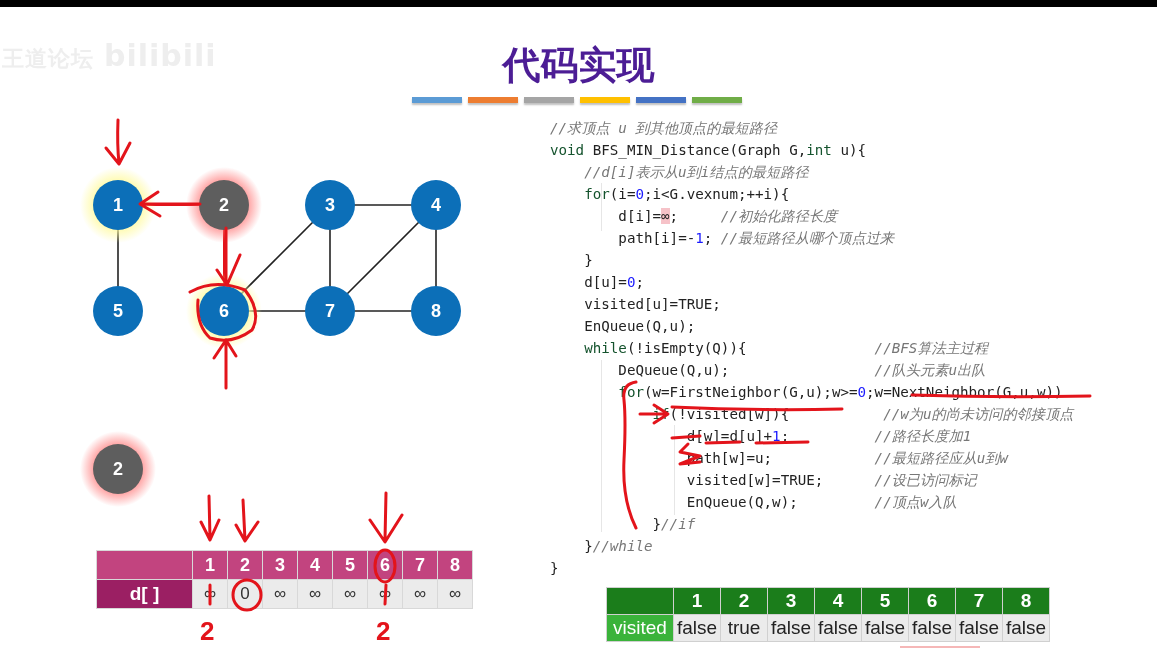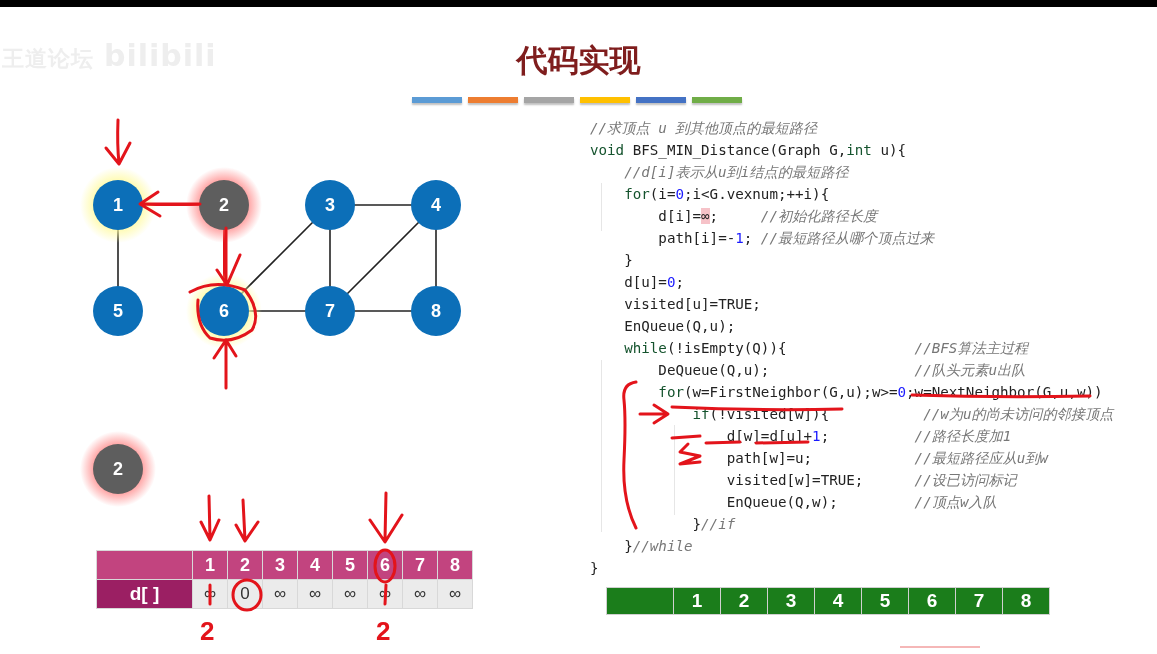--- a/index.html
+++ b/index.html
@@ -1,25 +1,25 @@
 <!DOCTYPE html>
 <html><head>
 <meta charset="utf-8">
 <style>
   html,body{margin:0;padding:0;}
   body{width:1157px;height:654px;position:relative;overflow:hidden;background:#ffffff;font-family:"Liberation Sans","DejaVu Sans",sans-serif;}
   .topbar{position:absolute;left:0;top:0;width:1157px;height:7px;background:#000;}
   .watermark{position:absolute;left:2px;top:38px;font-size:22px;color:#eeeeee;font-weight:bold;letter-spacing:1px;}
   .watermark .bili{font-size:30px;margin-left:10px;font-family:"DejaVu Sans",sans-serif;}
-  .title{position:absolute;left:0;width:1157px;top:40px;text-align:center;font-size:31px;font-weight:bold;color:#7f1d1d;font-family:"DejaVu Sans",sans-serif;}
+  .title{position:absolute;left:0;width:1157px;top:40px;text-align:center;font-size:38px;font-weight:bold;color:#4c1d95;font-family:"DejaVu Sans",sans-serif;}
   .color-bars{position:absolute;left:412px;top:97px;display:flex;gap:6px;}
   .color-bars span{display:block;width:50px;height:6px;box-shadow:0 2px 2px rgba(0,0,0,0.25);}
   .graph{position:absolute;left:0;top:0;}
   .node-text{font-family:"Liberation Sans",sans-serif;font-weight:bold;font-size:18px;fill:#fff;}
-  .code{position:absolute;left:590px;top:117px;font-family:"DejaVu Sans Mono","Liberation Mono",monospace;font-size:14.2px;line-height:22px;color:#222;white-space:pre;}
+  .code{position:absolute;left:550px;top:117px;font-family:"DejaVu Sans Mono","Liberation Mono",monospace;font-size:14.2px;line-height:22px;color:#222;white-space:pre;}
   .code .ln{height:22px;}
   .kw{color:#14532d;font-weight:normal;}
   .num{color:#1a1aff;}
   .cm{color:#777;font-style:italic;}
   .inf{background:#f6c2c8;}
   .guide{position:absolute;border-left:1px solid #e6e6e6;}
   table{border-collapse:collapse;}
   .dtable{position:absolute;left:96px;top:550px;}
   .dtable td{border:1px solid #d8d8d8;height:28px;text-align:center;font-size:18px;padding:0;}
   .dtable .hd{background:#c2447f;color:#fff;font-weight:bold;width:34px;}
@@ -156,20 +156,31 @@
       <tr id="vHead">
         <td class="corner"></td>
         <td class="hd">1</td>
         <td class="hd">2</td>
         <td class="hd">3</td>
         <td class="hd">4</td>
         <td class="hd">5</td>
         <td class="hd">6</td>
         <td class="hd">7</td>
         <td class="hd">8</td>
+      </tr>
+  <tr id="vRow">
+        <td class="rh">visited</td>
+        <td class="cell">false</td>
+        <td class="cell">true</td>
+        <td class="cell">false</td>
+        <td class="cell">false</td>
+        <td class="cell">false</td>
+        <td class="cell">false</td>
+        <td class="cell">false</td>
+        <td class="cell">false</td>
       </tr>
 </tbody>
   </table>
 
 <svg class="ink" width="1157" height="654">
   <g fill="none" stroke="#e3141b" stroke-width="3" stroke-linecap="round" stroke-linejoin="round">
     <path d="M118 120 Q117 145 119 163 M106 148 L119 164 L130 143"></path>
     <path d="M200 204 L142 204 M158 192 L140 204 L160 216"></path>
     <path d="M226 228 L226 282 M217 270 L227 285 L240 255"></path>
     <path d="M190 292 Q215 278 245 290 Q262 312 252 330 Q232 345 210 338 Q196 325 198 300"></path>

